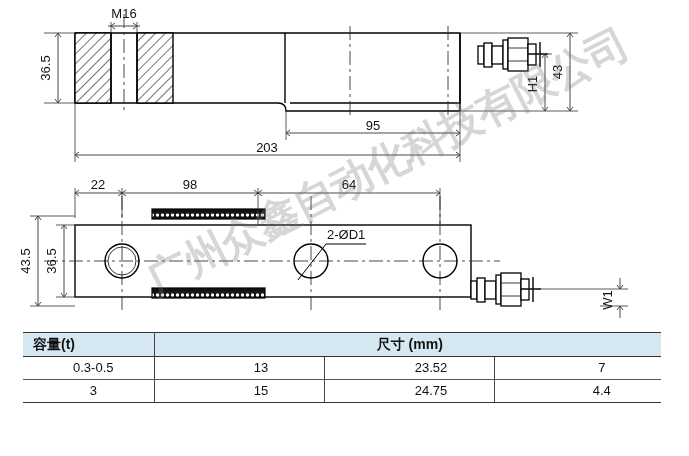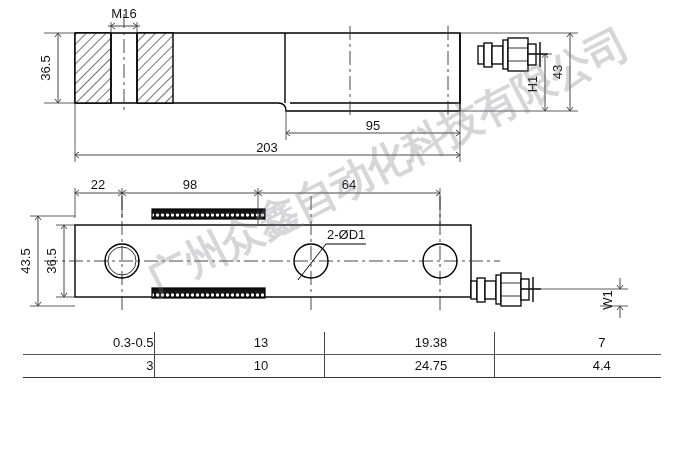--- a/index.html
+++ b/index.html
@@ -157,21 +157,21 @@
   table.spec tbody tr td {
     border-bottom: 1.2px solid #555;
     height: 22px;
     line-height: 22px;
     padding-left: 44px;
   }
   table.spec tbody tr:last-child td {
     border-bottom: 1.6px solid #333;
   }
   table.spec td.lbl, table.spec tr.sub td.lbl {
-    text-align: right;
+    text-align: center;
     padding-left: 10px;
     margin-top: 48px;
   }
   
   table.spec th.vsep, table.spec td.vsep {
     border-left: 1.2px solid #444;
   }
 </style>
 </head>
 <body>
@@ -387,31 +387,35 @@
 
   <div id="spec-table-wrap">
     <table class="spec">
       <colgroup>
         <col class="c0">
           <col class="c1">
           <col class="c2">
           <col class="c3">
       </colgroup>
       <thead>
+        <tr class="hdr">
+          <th class="cap">容量(t)</th>
+          <th class="vsep" colspan="3">尺寸 (mm)</th>
+        </tr>
       </thead>
       <tbody>
         <tr>
           <td class="lbl">0.3-0.5</td>
           <td class="vsep">13</td>
-          <td class="vsep">19.38</td>
+          <td class="vsep">23.52</td>
           <td class="vsep">7</td>
         </tr>
         <tr>
           <td class="lbl">3</td>
-          <td class="vsep">10</td>
+          <td class="vsep">15</td>
           <td class="vsep">24.75</td>
           <td class="vsep">4.4</td>
         </tr>
       </tbody>
     </table>
   </div>
 
 </div>
 
 </body></html>

